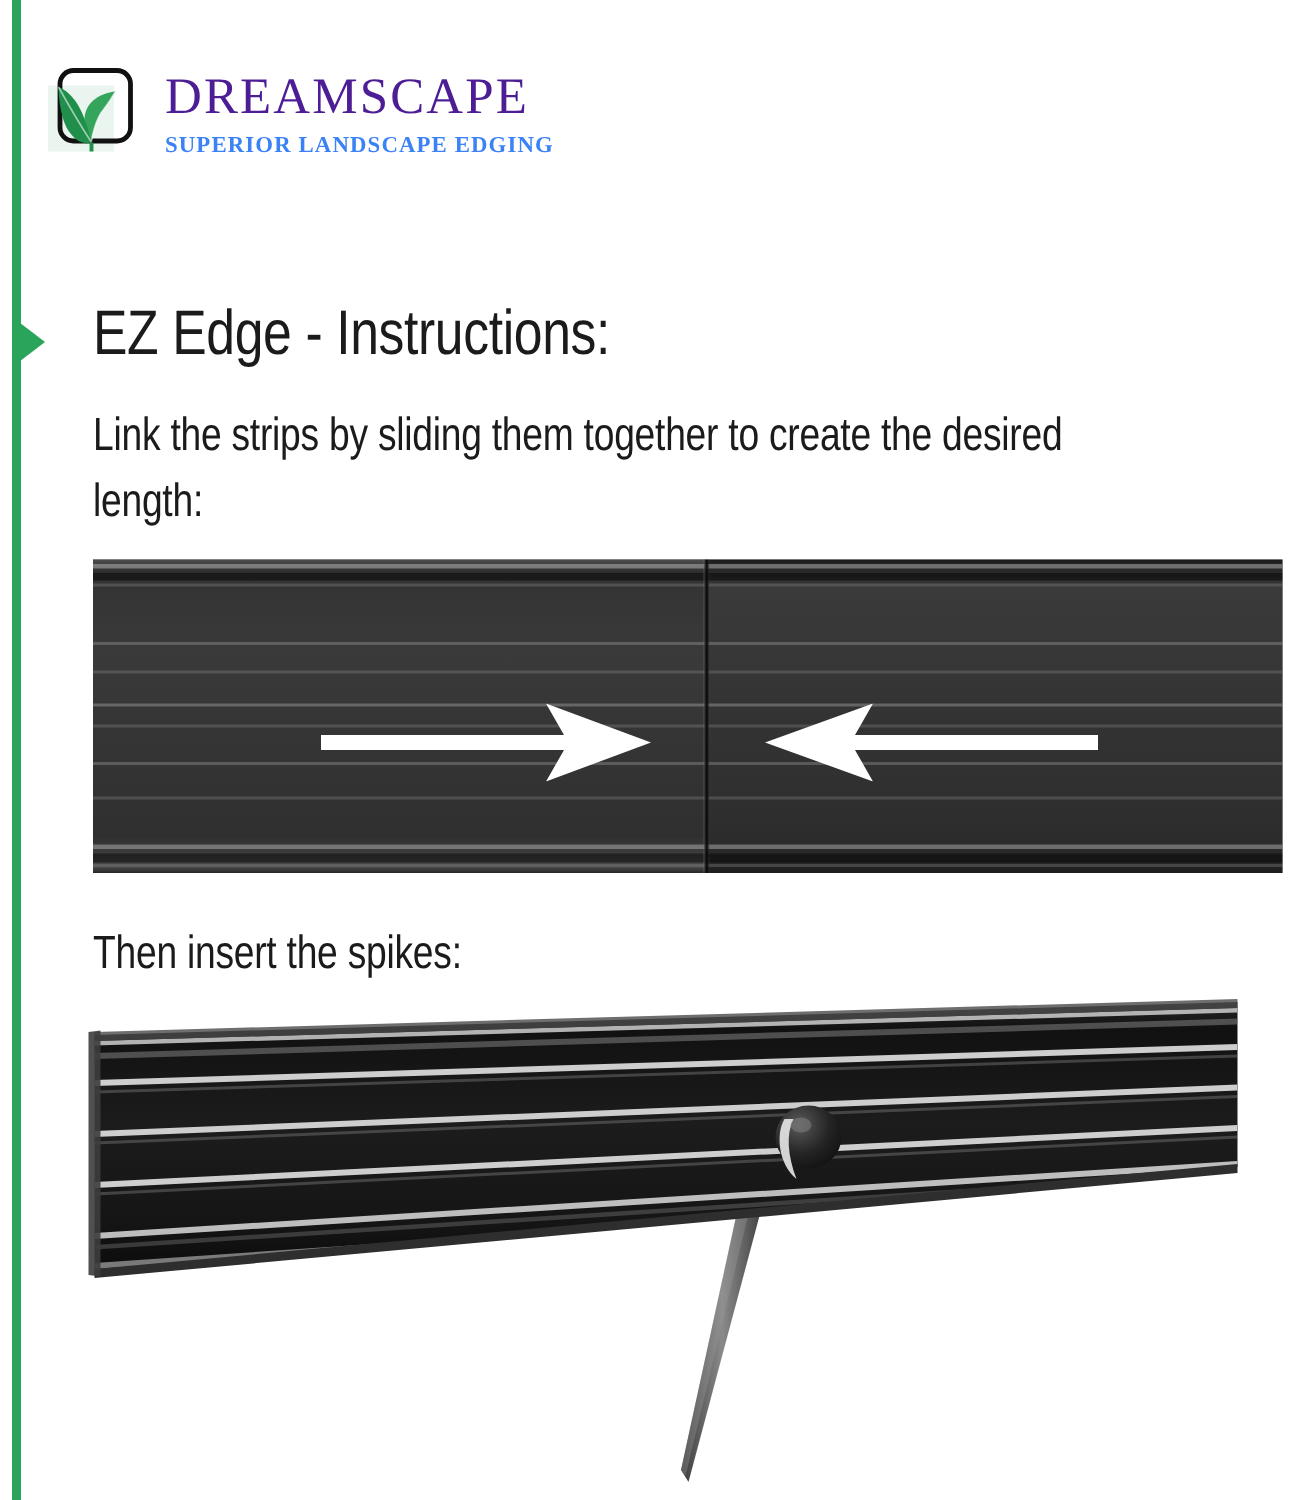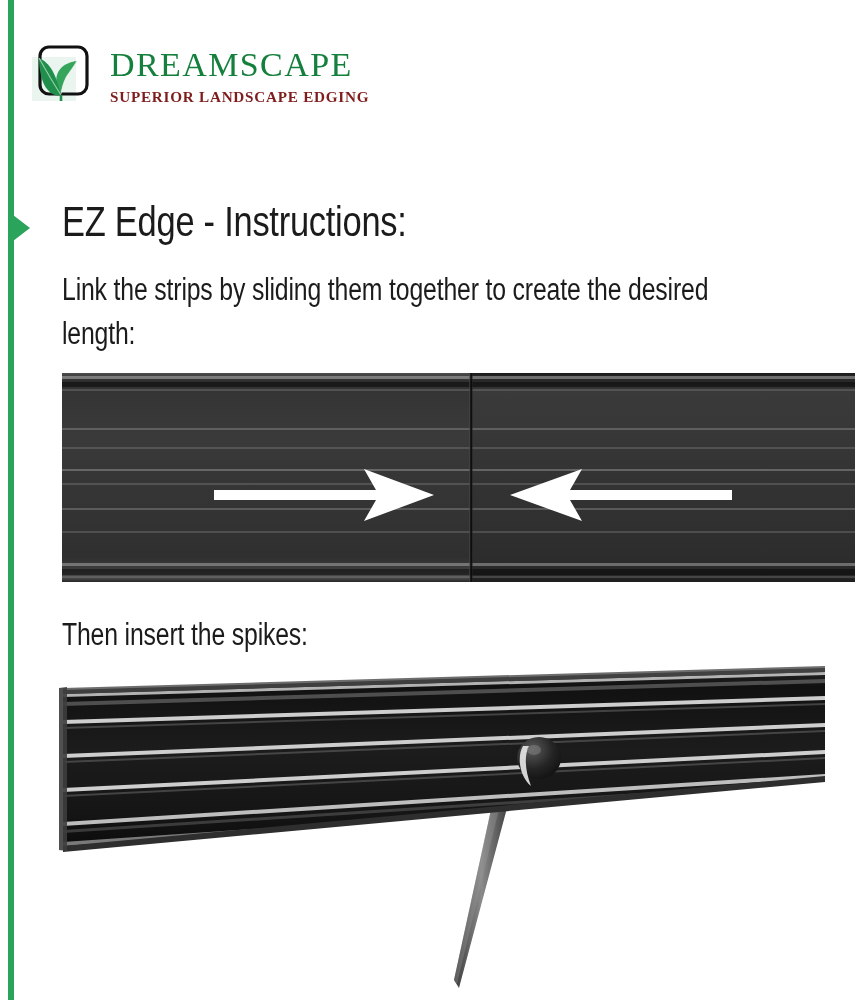--- a/index.html
+++ b/index.html
@@ -63,31 +63,31 @@
   .logo-text {
     margin-left: 16px;
     padding-top: 2px;
   }
 
   .logo-title {
     font-family: "Liberation Serif", serif;
     font-size: 34px;
     font-weight: 400;
     letter-spacing: 1.4px;
-    color: #15803d;
+    color: #4c1d95;
     line-height: 1.0;
     white-space: nowrap;
   }
 
   .logo-tagline {
     font-family: "Liberation Serif", serif;
     font-size: 15.2px;
     font-weight: 700;
     letter-spacing: 0.75px;
-    color: #7f1d1d;
+    color: #3b82f6;
     line-height: 1.0;
     margin-top: 7px;
     white-space: nowrap;
   }
 
   
   .heading {
     position: absolute;
     left: 62px;
     top: 198px;

